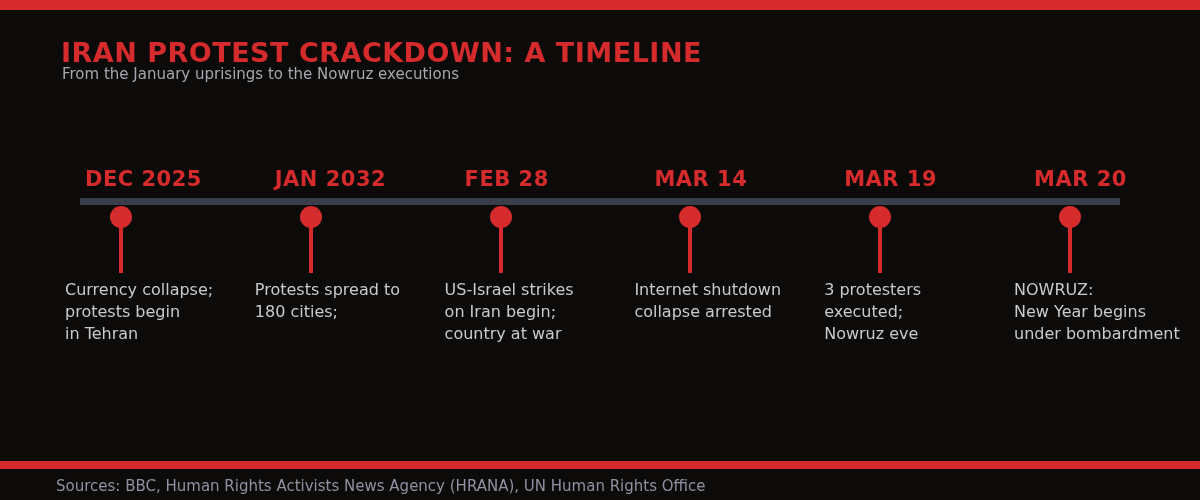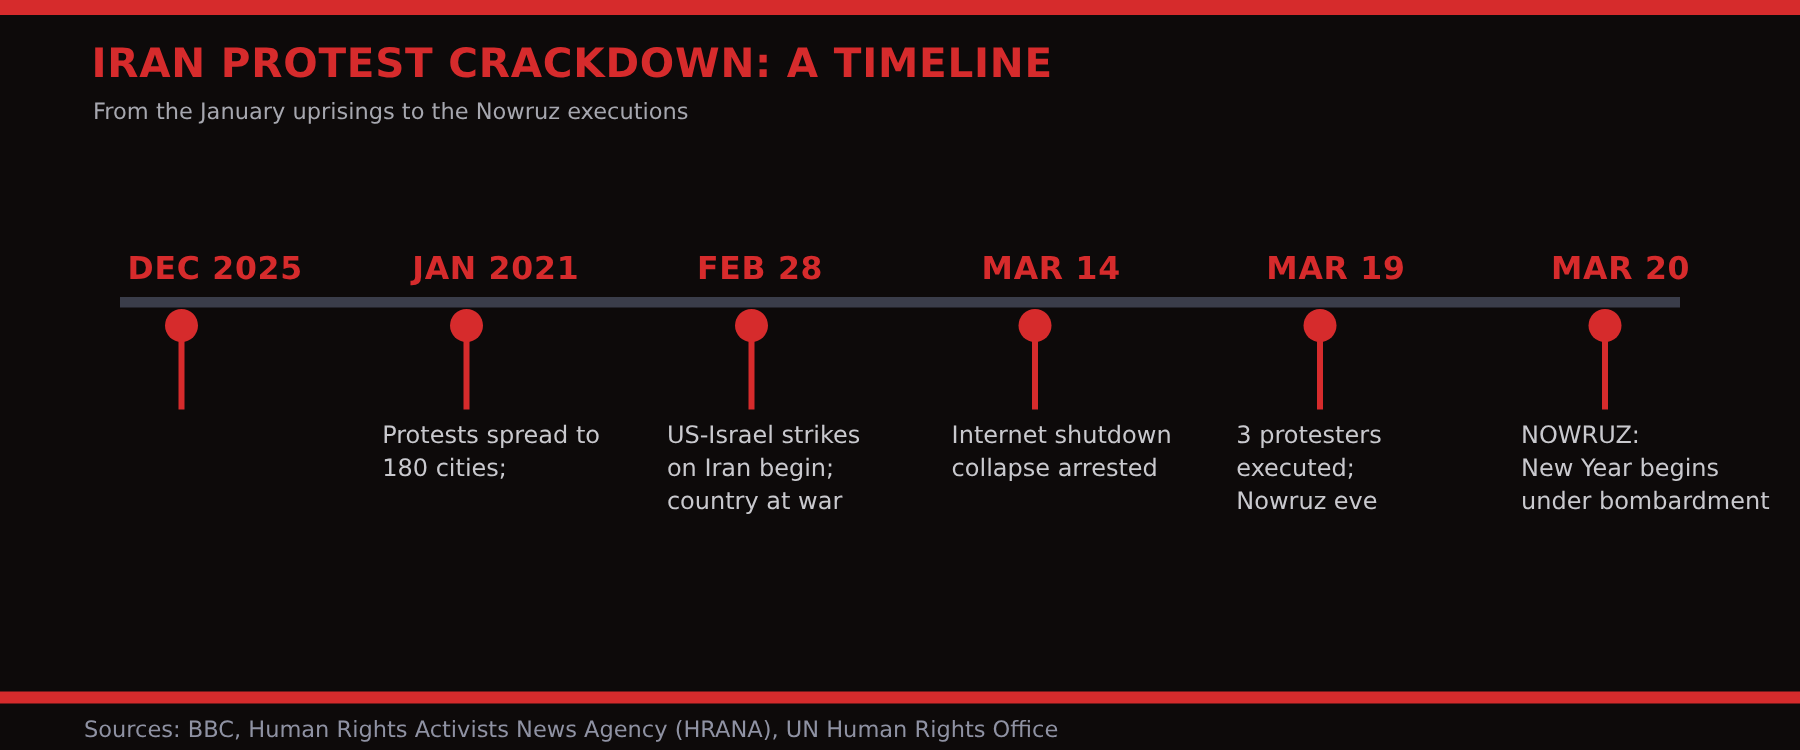--- a/index.html
+++ b/index.html
@@ -16,21 +16,21 @@
     width: 1200px;
     height: 500px;
     background: var(--bg);
     overflow: hidden;
     font-family: "DejaVu Sans", "Liberation Sans", sans-serif;
   }
   .bar { position: absolute; left: 0; width: 1200px; background: var(--accent); }
   .bar-top { top: 0; height: 10px; }
   .bar-bottom { top: 461px; height: 8px; }
   .title {
-    position: absolute; left: 61px; top: 27px;
+    position: absolute; left: 61px; top: 37px;
     margin: 0;
     font-size: 27px; font-weight: bold; letter-spacing: 0.5px;
     color: var(--accent);
     white-space: nowrap;
   }
   .subtitle {
     position: absolute; left: 62px; top: 65px;
     font-size: 15px; color: var(--subtitle);
     white-space: nowrap;
   }
@@ -78,23 +78,28 @@
   <h1 class="title">IRAN PROTEST CRACKDOWN: A TIMELINE</h1>
   <div class="subtitle">From the January uprisings to the Nowruz executions</div>
 
   <div class="axis"></div>
 
   <div class="events">
       <div class="event" style="left: 65px;">
     <div class="event-date">DEC 2025</div>
     <div class="event-stem"></div>
     <div class="event-dot"></div>
+    <div class="event-desc">
+          <div>Currency collapse;</div>
+          <div>protests begin</div>
+          <div>in Tehran</div>
+        </div>
   </div>
       <div class="event" style="left: 254.8px;">
-    <div class="event-date">JAN 2021</div>
+    <div class="event-date">JAN 2032</div>
     <div class="event-stem"></div>
     <div class="event-dot"></div>
     <div class="event-desc">
           <div>Protests spread to</div>
           <div>180 cities;</div>
         </div>
   </div>
       <div class="event" style="left: 444.6px;">
     <div class="event-date">FEB 28</div>
     <div class="event-stem"></div>

